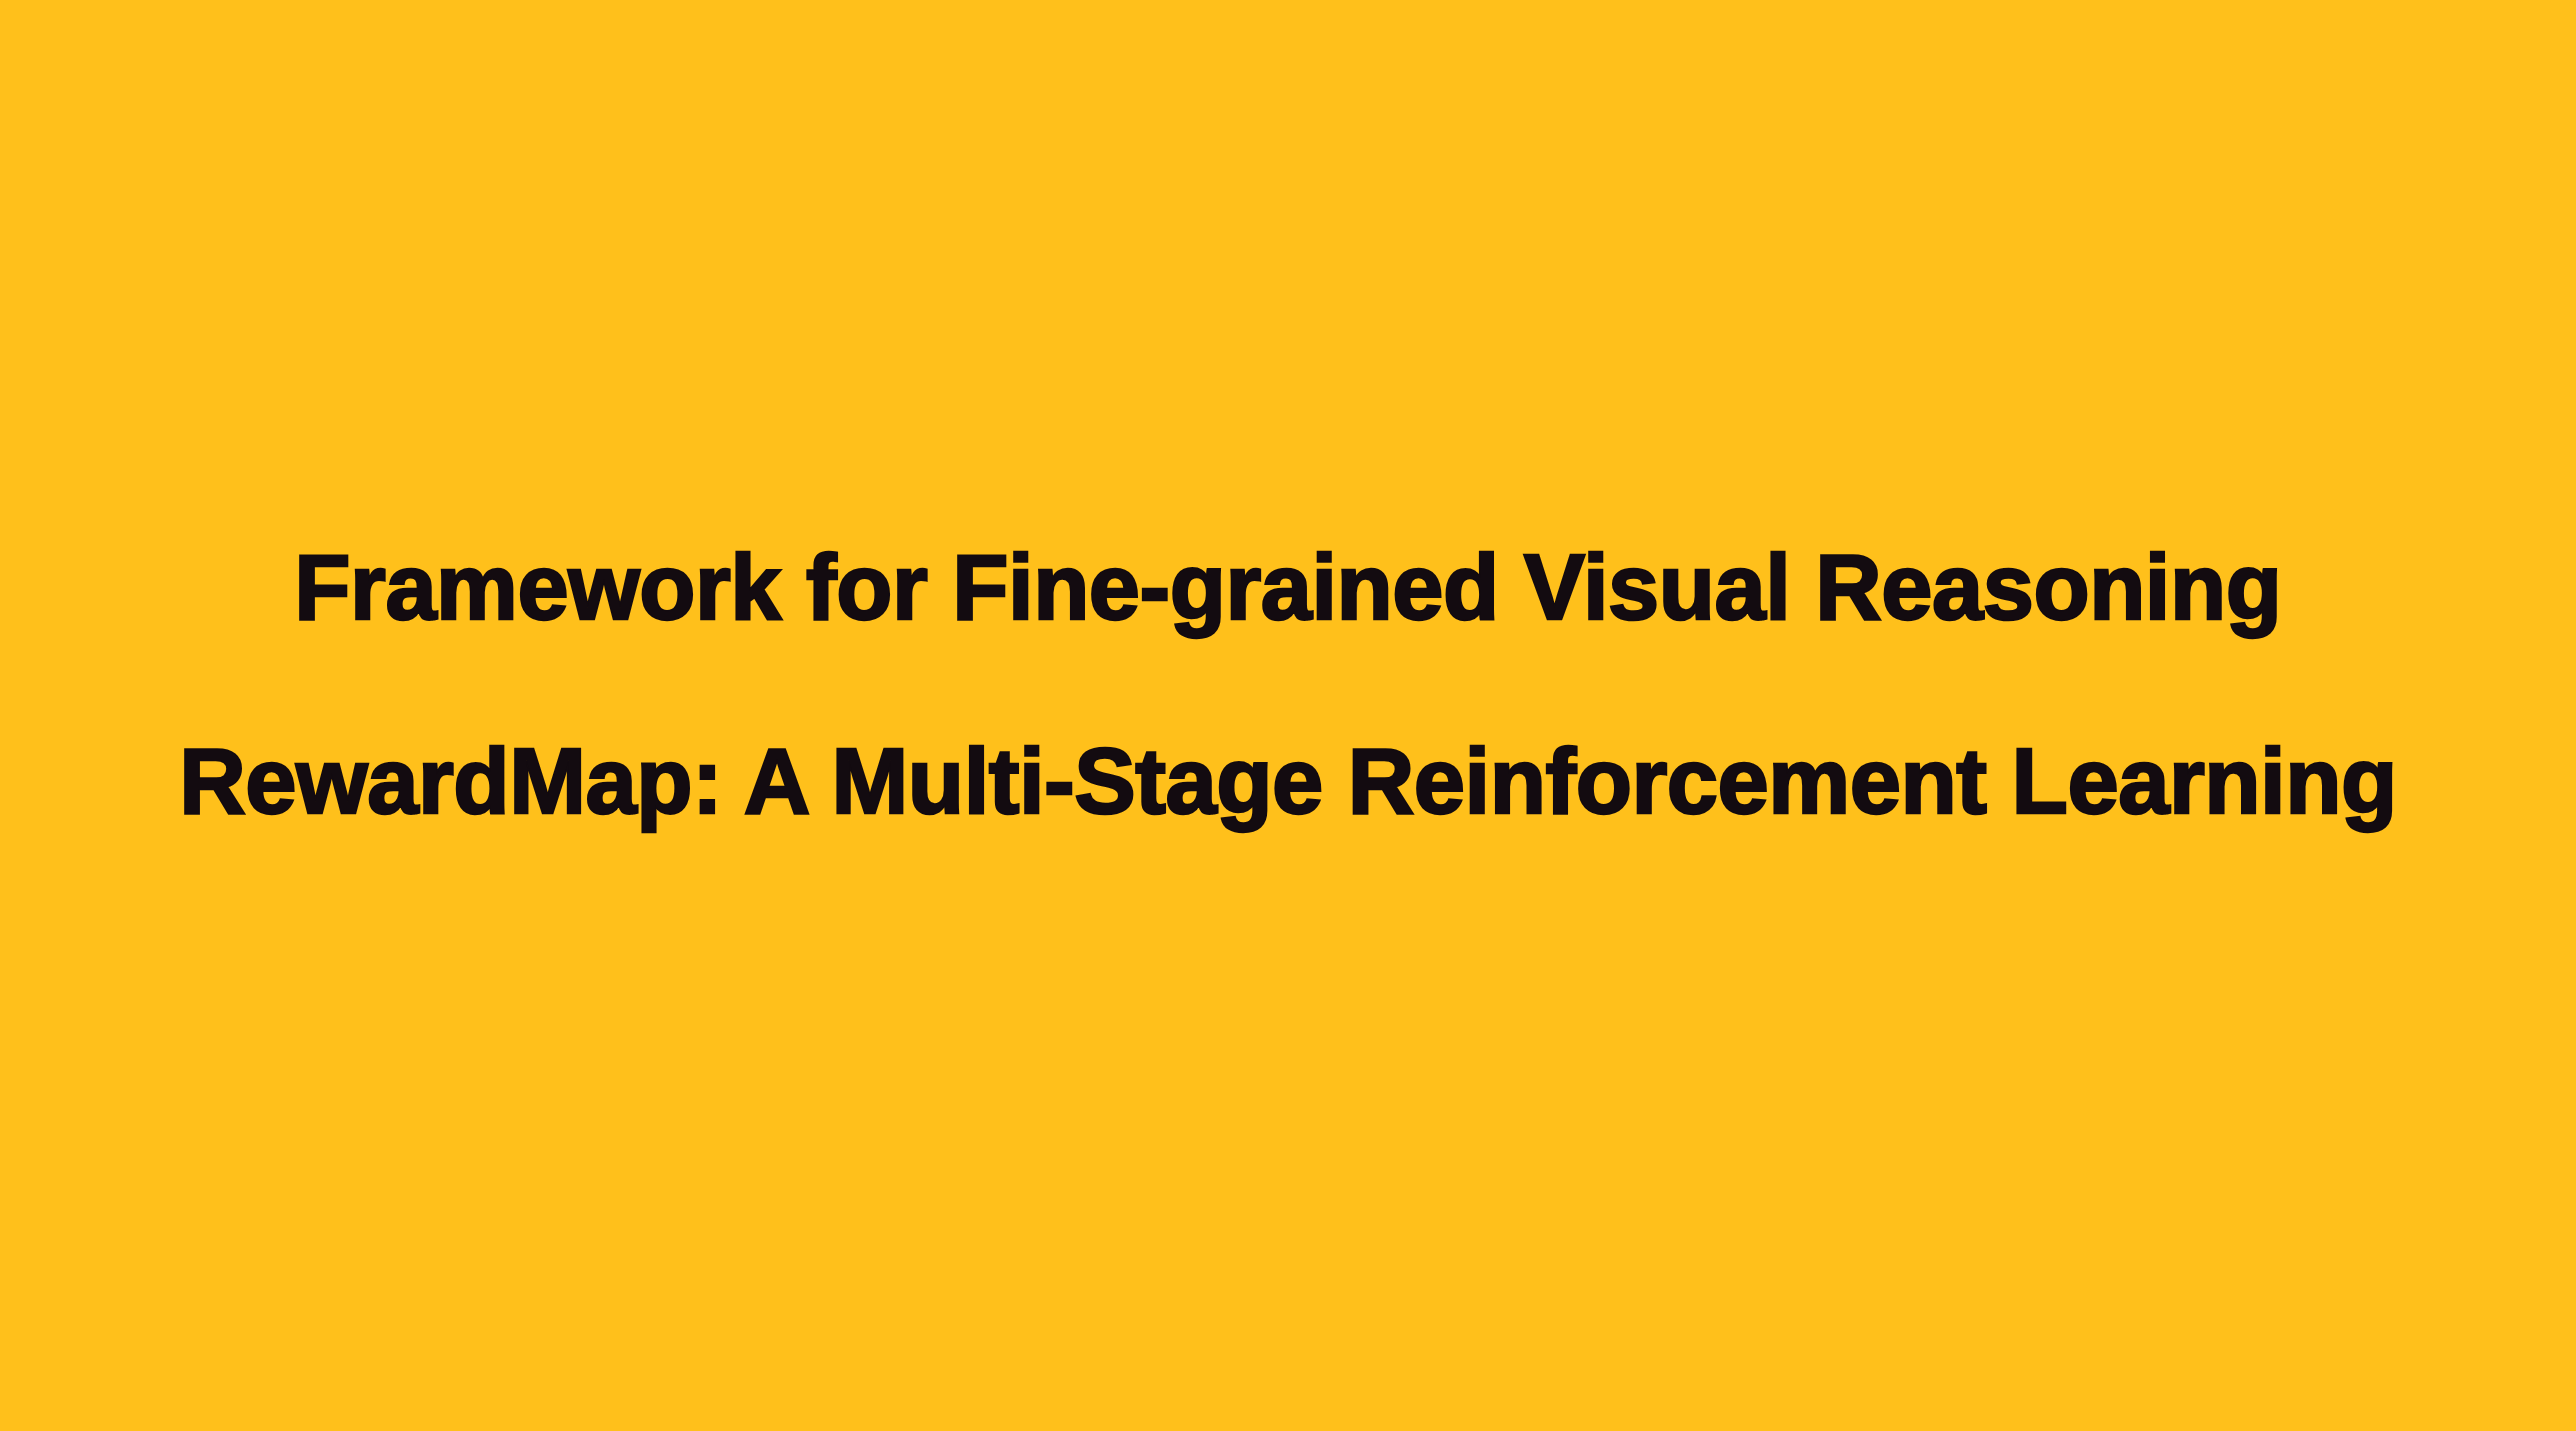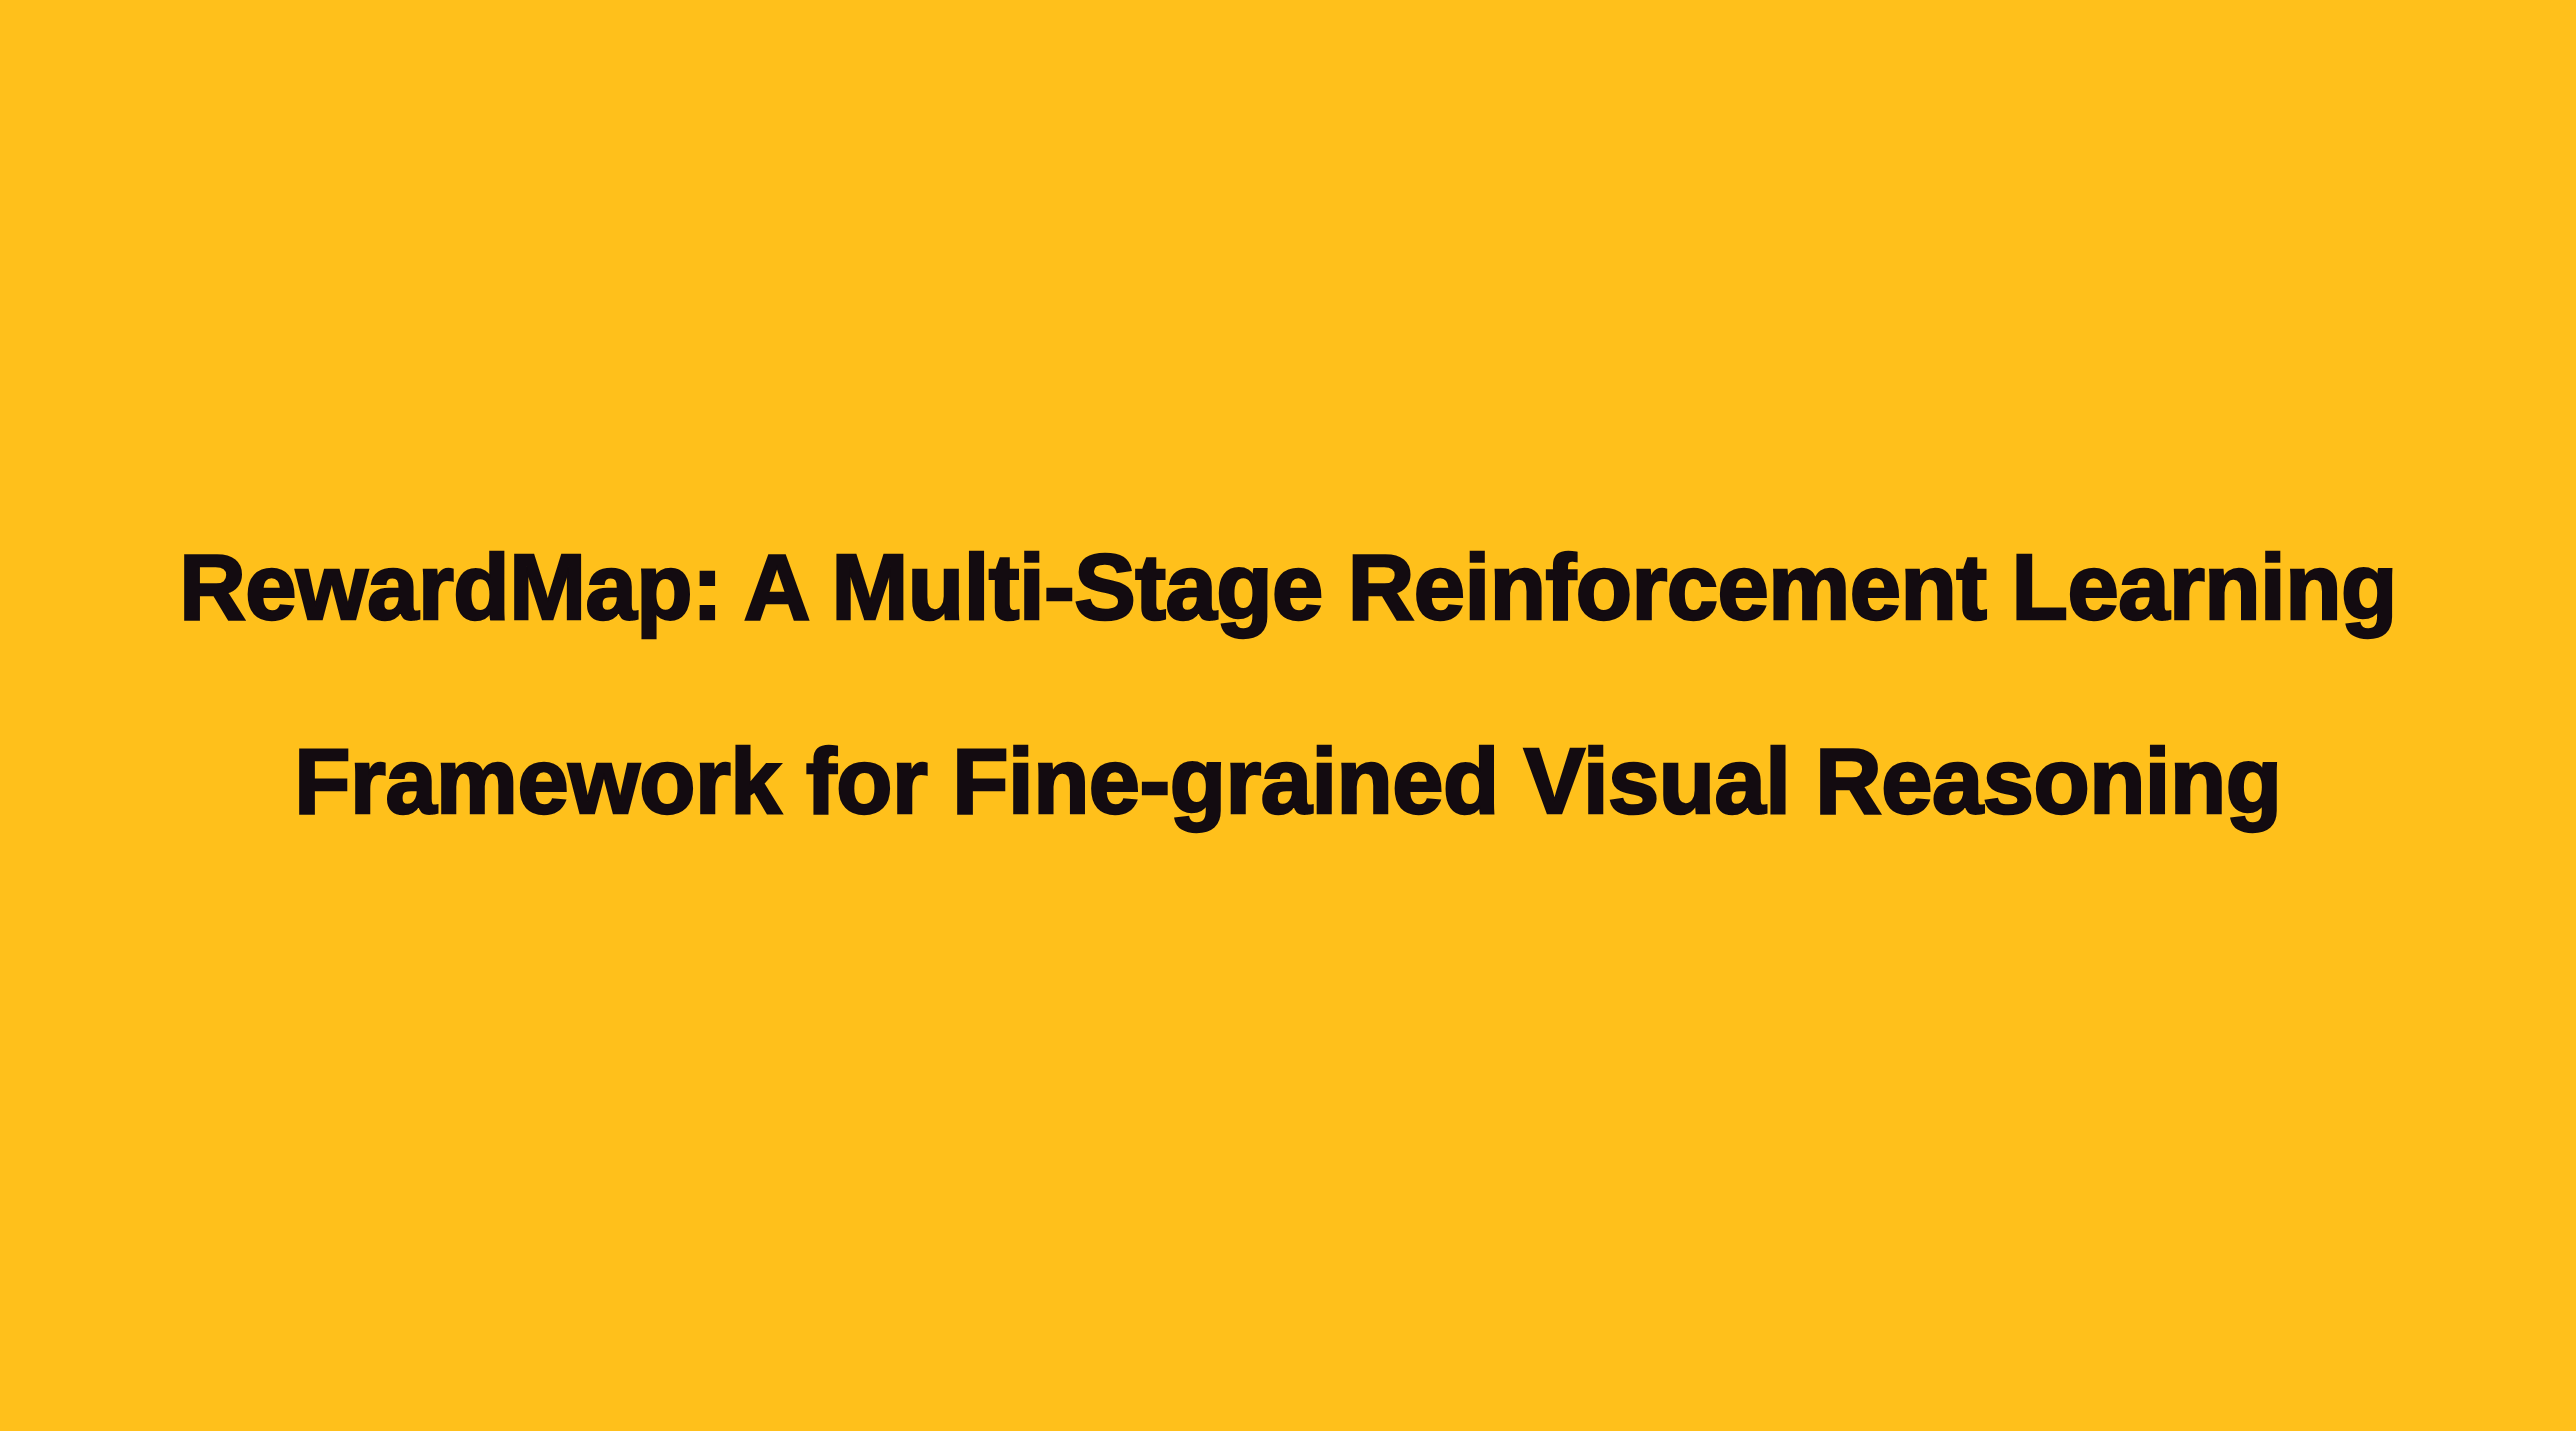--- a/index.html
+++ b/index.html
@@ -68,20 +68,20 @@
     font-size: 93px;
   }
 </style>
 </head>
 <body style="background: rgb(255, 192, 27);">
 
 <div id="banner-card" style="background: rgb(255, 192, 27);">
 
   <div id="title-block">
 
+    <div class="title-line" id="title-line-2" style="color: rgb(19, 11, 16); -webkit-text-stroke: 2.5px rgb(19, 11, 16);"><span style="white-space: nowrap; display: inline-block; transform-origin: center center; transform: scaleX(0.989681);">Framework for Fine-grained Visual Reasoning</span></div>
+
     <div class="title-line" id="title-line-1" style="color: rgb(19, 11, 16); -webkit-text-stroke: 2.5px rgb(19, 11, 16);"><span style="white-space: nowrap; display: inline-block; transform-origin: center center; transform: scaleX(0.990842);">RewardMap: A Multi-Stage Reinforcement Learning</span></div>
-
-    <div class="title-line" id="title-line-2" style="color: rgb(19, 11, 16); -webkit-text-stroke: 2.5px rgb(19, 11, 16);"><span style="white-space: nowrap; display: inline-block; transform-origin: center center; transform: scaleX(0.989681);">Framework for Fine-grained Visual Reasoning</span></div>
 
   </div>
 
 </div>
 
 
 </body></html>

